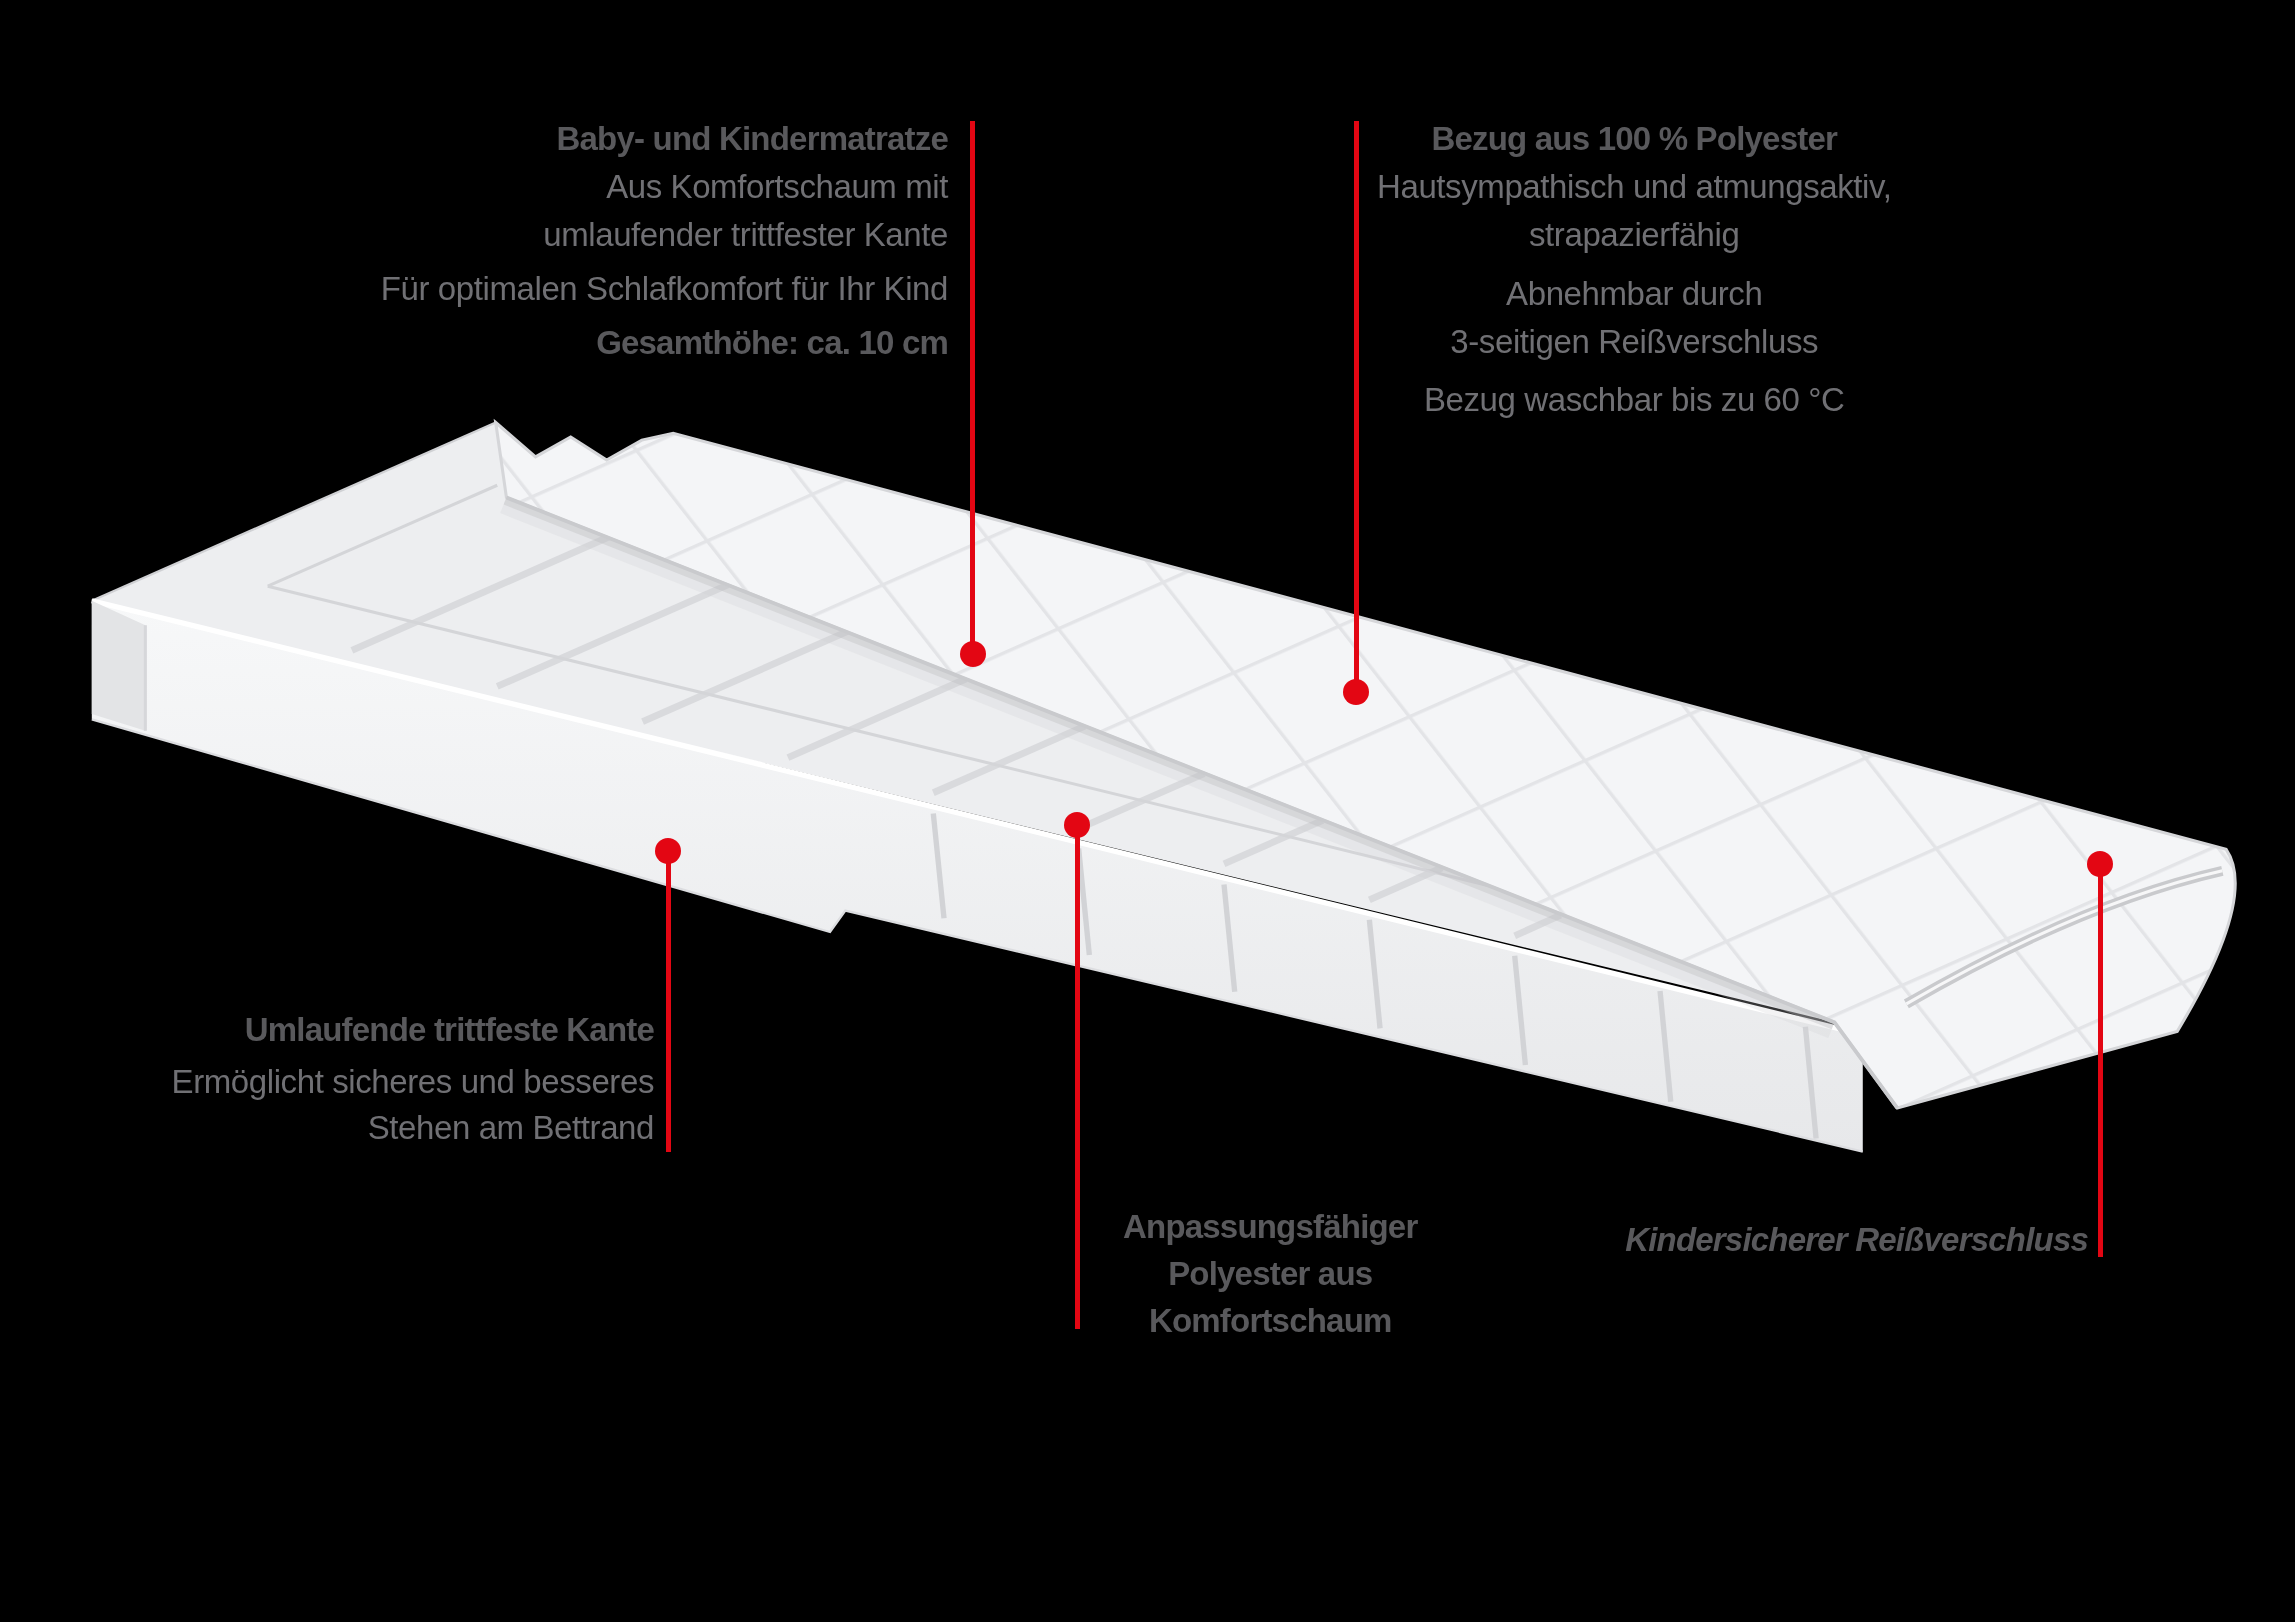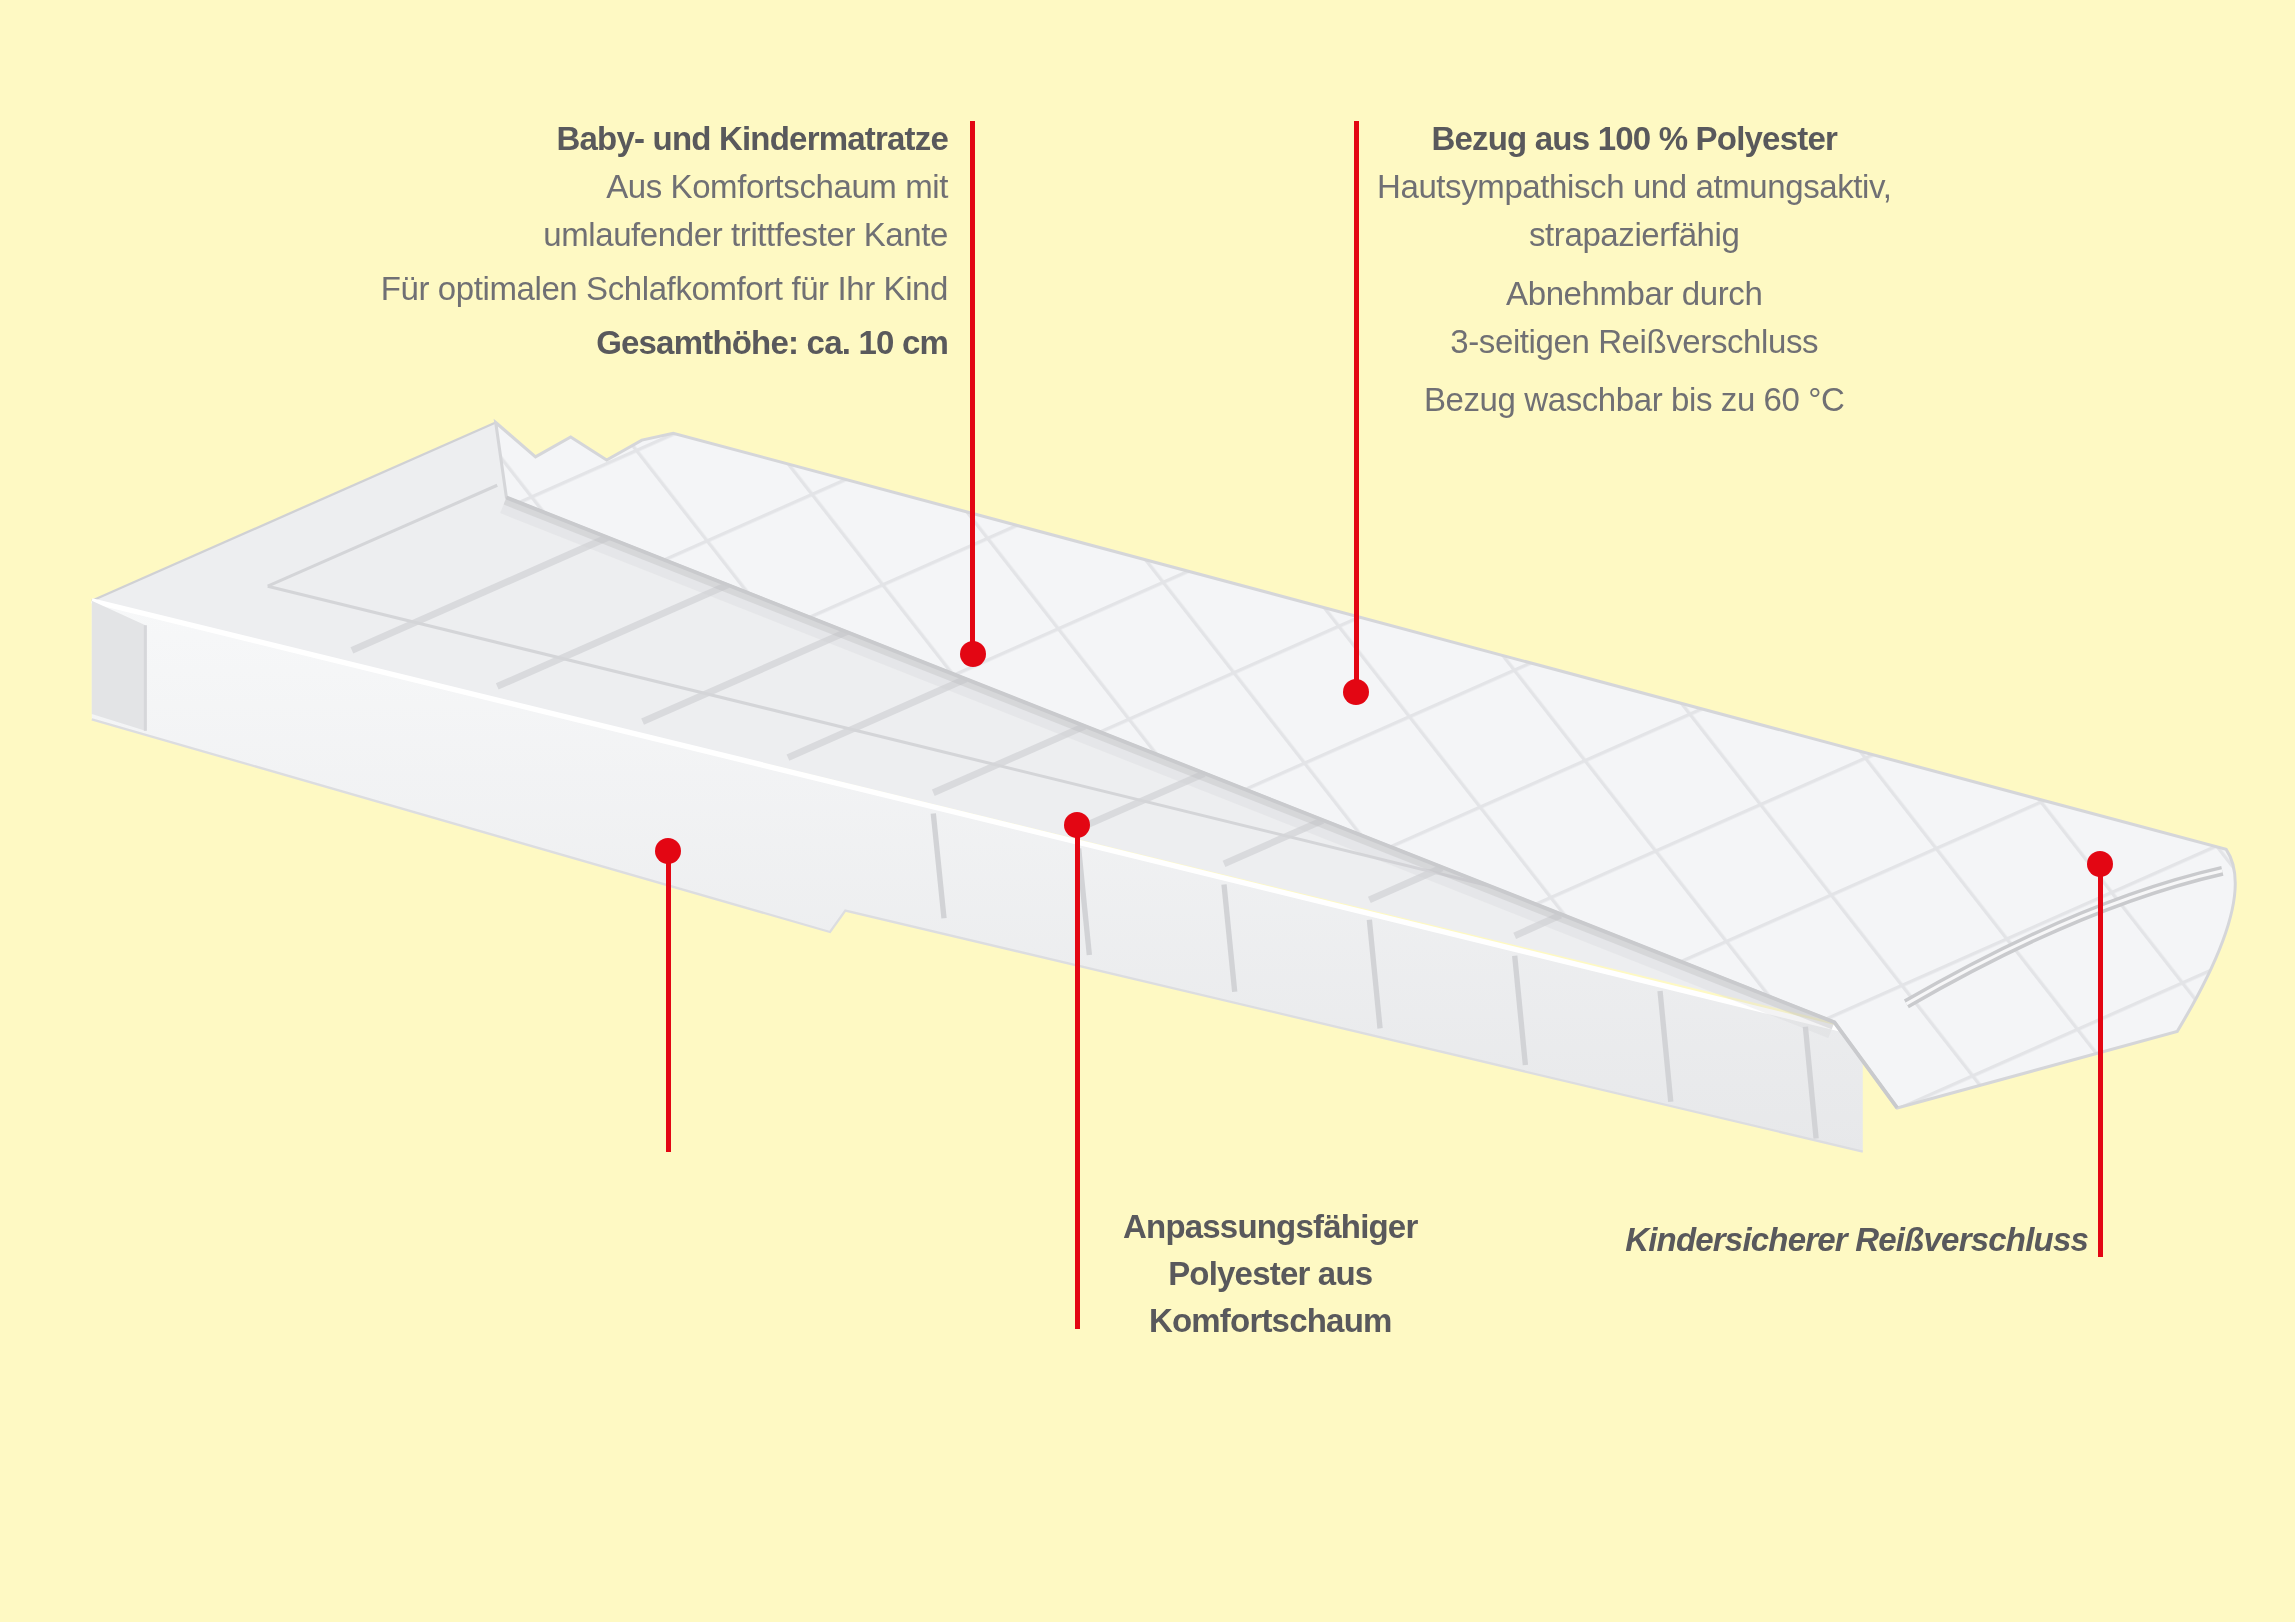--- a/index.html
+++ b/index.html
@@ -5,21 +5,21 @@
   html,body{
     margin:0; padding:0;
     width:2295px; height:1623px;
     background:#ffffff;
     font-family:"Liberation Sans", sans-serif;
     overflow:hidden;
   }
   #stage{
     position:relative;
     width:2295px; height:1623px;
-    background:#fef9c3;
+    background:#000000;
   }
   #mattress-svg{
     position:absolute; left:0; top:0;
     width:2295px; height:1623px;
     pointer-events:none;
   }
   .txt-block{
     position:absolute;
     pointer-events:none;
   }
@@ -140,20 +140,25 @@
 
   <div class="txt-block align-l" style="top:115px; left:1377px;">
     <div class="t-line t-bold">Bezug aus 100 % Polyester</div>
     <div class="t-line">Hautsympathisch und atmungsaktiv,</div>
     <div class="t-line">strapazierfähig</div>
     <div class="t-line gap-m">Abnehmbar durch</div>
     <div class="t-line">3-seitigen Reißverschluss</div>
     <div class="t-line gap-m">Bezug waschbar bis zu 60 °C</div>
   </div>
 
+  <div class="txt-block align-r lh-60" style="top:1007px; right:1641px;">
+    <div class="t-line t-bold">Umlaufende trittfeste Kante</div>
+    <div class="t-line gap-s">Ermöglicht sicheres und besseres</div>
+    <div class="t-line">Stehen am Bettrand</div>
+  </div>
 
   <div class="txt-block align-l lh-62" style="top:1203px; left:1087px;margin-left:36px;">
     <div class="t-line t-bold">Anpassungsfähiger</div>
     <div class="t-line t-bold">Polyester aus</div>
     <div class="t-line t-bold">Komfortschaum</div>
   </div>
 
   <div class="txt-block align-r lh-62" style="top:1216px; right:207px;font-style:italic;">
     <div class="t-line t-bold">Kindersicherer Reißverschluss</div>
   </div>

